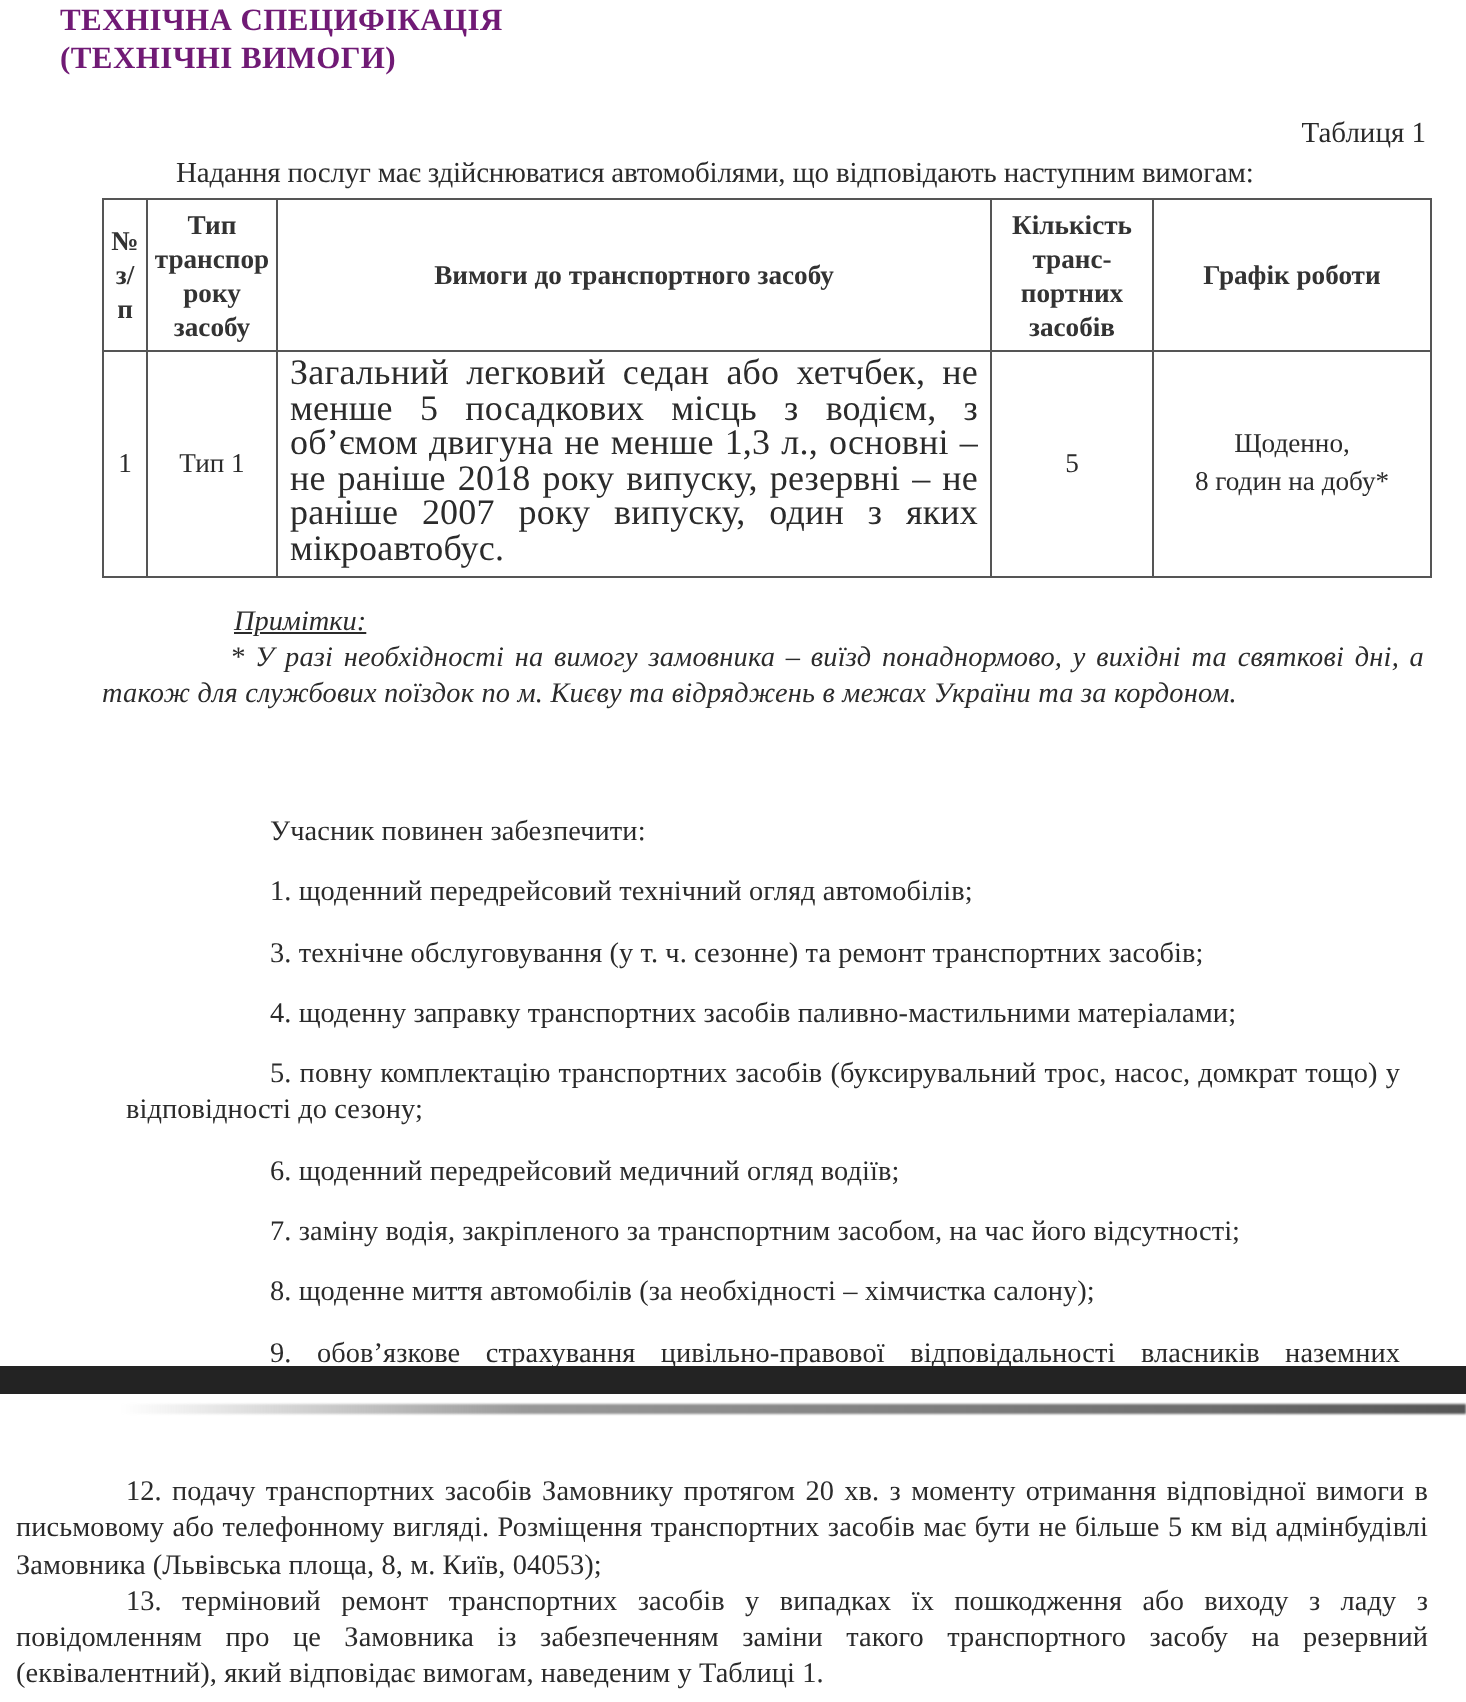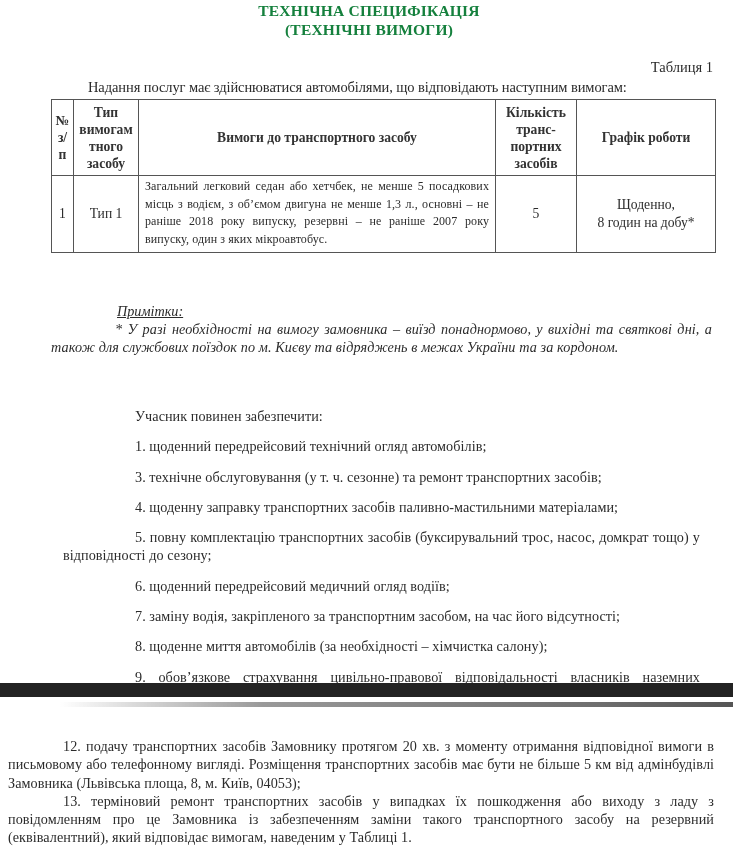--- a/index.html
+++ b/index.html
@@ -7,42 +7,42 @@
       width: 733px; height: 851px; overflow: hidden; position: relative;
       background: #ffffff; color: #2b2b2b;
       font-family: "Liberation Serif", "DejaVu Serif", serif;
       font-size: 14.2px; line-height: 18.3px;
     }
     .page { position: absolute; left: 0; width: 733px; background: #fff; }
     .top-page { top: 0; height: 683px; overflow: hidden; }
     .bottom-page { top: 697px; height: 180px; overflow: hidden; }
 
     .title {
-      position: absolute; top: 1px; left: 0; width: 708px; text-align: center;
-      font-weight: bold; font-size: 15.5px; line-height: 19px; color: #15803d;
+      position: absolute; top: 1px; left: 0; width: 708px; 
+      font-weight: bold; font-size: 15.5px; line-height: 19px; color: #701a75;
       letter-spacing: 0.2px; padding-left: 30px; box-sizing: border-box;
     }
     .table-label { position: absolute; top: 58px; right: 20px; font-size: 14.5px; }
     .intro { position: absolute; top: 78px; left: 88px; font-size: 14.5px; letter-spacing: -0.1px; }
 
     table.spec {
       position: absolute; top: 99px; left: 51px; width: 665px;
       border-collapse: collapse; font-size: 13.6px;
     }
     table.spec th, table.spec td {
       border: 1px solid #555; padding: 0 4px; vertical-align: middle; text-align: center;
     }
     table.spec th { font-weight: bold; line-height: 17px; color: #333; }
     table.spec th.c1 { width: 17px; padding: 0 2px; }
     table.spec th.c2 { width: 60px; padding: 0 2px; }
     table.spec th.c4 { width: 76px; padding: 0 2px; }
     table.spec th.c5 { width: 130px; }
     table.spec td.req {
       text-align: justify; text-align-last: left; line-height: 17.6px;
-      padding: 2px 6px 4px 6px; font-size: 12px; letter-spacing: 0.1px;
+      padding: 2px 6px 4px 6px; font-size: 18px; letter-spacing: 0.1px;
     }
     table.spec tr.hdr { height: 76px; }
 
     .notes-title { position: absolute; top: 302px; left: 117px; font-style: italic; text-decoration: underline; }
     .notes-body {
       position: absolute; top: 320px; left: 51px; width: 661px;
       font-style: italic; text-align: justify; text-indent: 64px; letter-spacing: 0.1px; font-family: Liberation Serif, serif;
     }
 
     .list { position: absolute; top: 395px; left: 51px; width: 661px; }
@@ -67,21 +67,21 @@
     <div>(ТЕХНІЧНІ ВИМОГИ)</div>
   </div>
 
   <div class="table-label">Таблиця 1</div>
   <div class="intro">Надання послуг має здійснюватися автомобілями, що відповідають наступним вимогам:</div>
 
   <table class="spec">
     <thead>
       <tr class="hdr">
         <th class="c1">№ з/п</th>
-        <th class="c2">Тип вимогам тного засобу</th>
+        <th class="c2">Тип транспор року засобу</th>
         <th class="c3">Вимоги до транспортного засобу</th>
         <th class="c4">Кількість транс-портних засобів</th>
         <th class="c5">Графік роботи</th>
       </tr>
     </thead>
     <tbody>
       <tr>
         <td>1</td>
         <td>Тип 1</td>
         <td class="req">Загальний легковий седан або хетчбек, не менше 5 посадкових місць з водієм, з об’ємом двигуна не менше 1,3 л., основні – не раніше 2018 року випуску, резервні – не раніше 2007 року випуску, один з яких мікроавтобус.</td>

